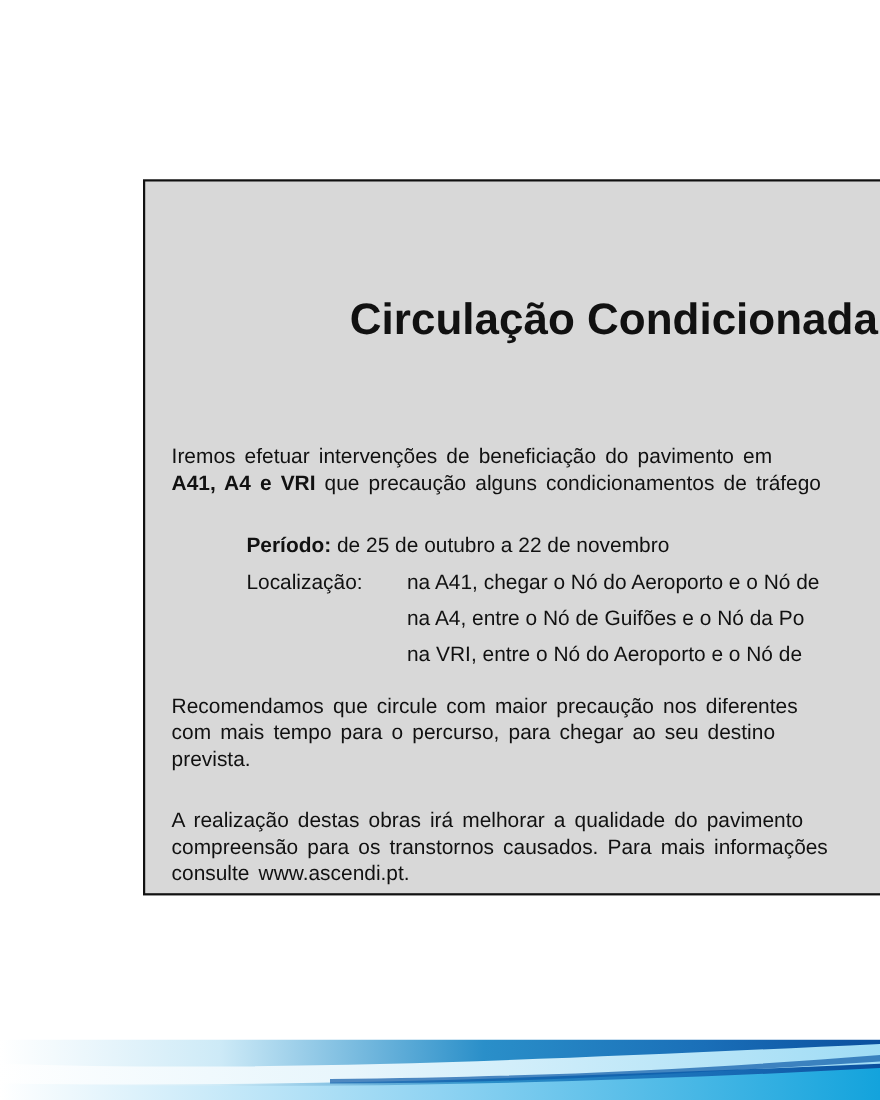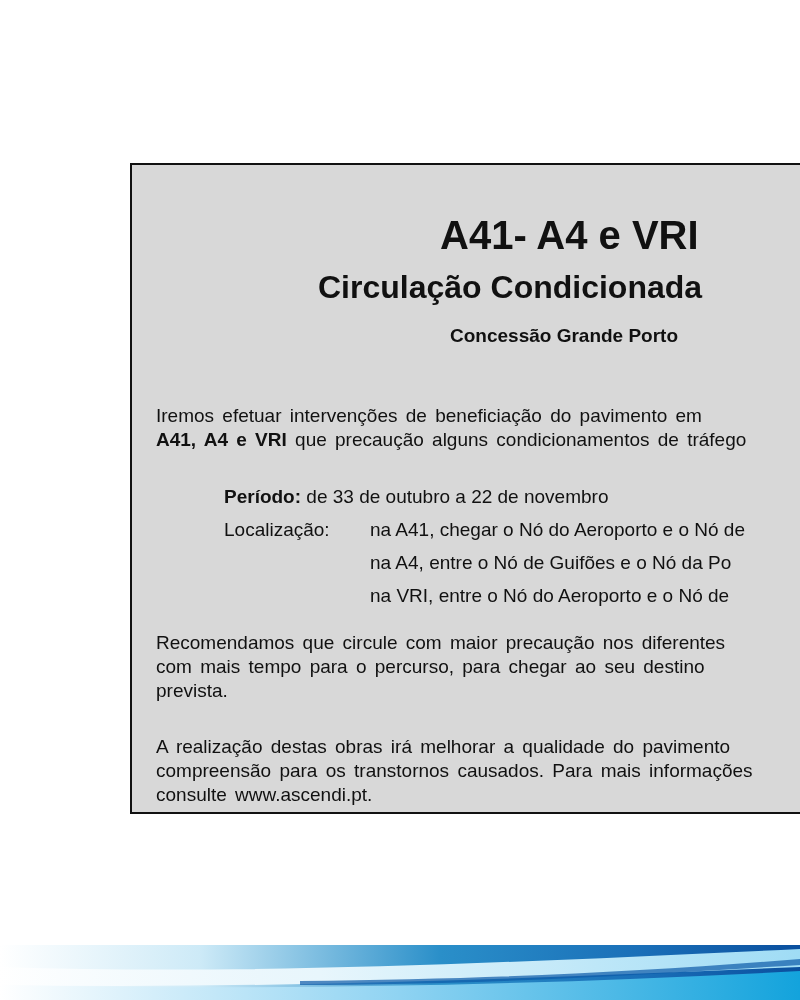--- a/index.html
+++ b/index.html
@@ -36,21 +36,21 @@
       top: 48px;
       font-size: 40px;
       font-weight: bold;
       white-space: nowrap;
       letter-spacing: 0px;
     }
     .title-2 {
       position: absolute;
       left: 186px;
       top: 104px;
-      font-size: 32px;
+      font-size: 40px;
       font-weight: bold;
       white-space: nowrap;
     }
     .subtitle {
       position: absolute;
       left: 318px;
       top: 160px;
       font-size: 19px;
       font-weight: bold;
       white-space: nowrap;
@@ -87,30 +87,28 @@
       width: 800px;
       height: 55px;
     }
   </style>
 </head>
 <body>
 
 <div class="slide">
 
   <div class="notice-box">
-    <div class="title-1">A41- A4 e VRI</div>
     <div class="title-2">Circulação Condicionada</div>
-    <div class="subtitle">Concessão Grande Porto</div>
 
     <div class="para p1">
       <div>Iremos efetuar intervenções de beneficiação do pavimento em</div>
       <div><b>A41, A4 e VRI</b><span> que precaução alguns condicionamentos de tráfego</span></div>
     </div>
 
-    <div class="detail period"><b>Período:</b><span> de 33 de outubro  a 22 de novembro</span></div>
+    <div class="detail period"><b>Período:</b><span> de 25 de outubro  a 22 de novembro</span></div>
 
     <div class="detail loc-label">Localização:</div>
     <div class="detail loc-line loc-1">na A41, chegar o Nó do Aeroporto e o Nó de</div>
     <div class="detail loc-line loc-2">na A4, entre o Nó de Guifões e o Nó da Po</div>
     <div class="detail loc-line loc-3">na VRI, entre o Nó do Aeroporto e o Nó de</div>
 
     <div class="para p3">
       <div>Recomendamos que circule com maior precaução nos diferentes</div>
       <div>com mais tempo para o percurso, para chegar ao seu destino</div>
       <div>prevista.</div>

